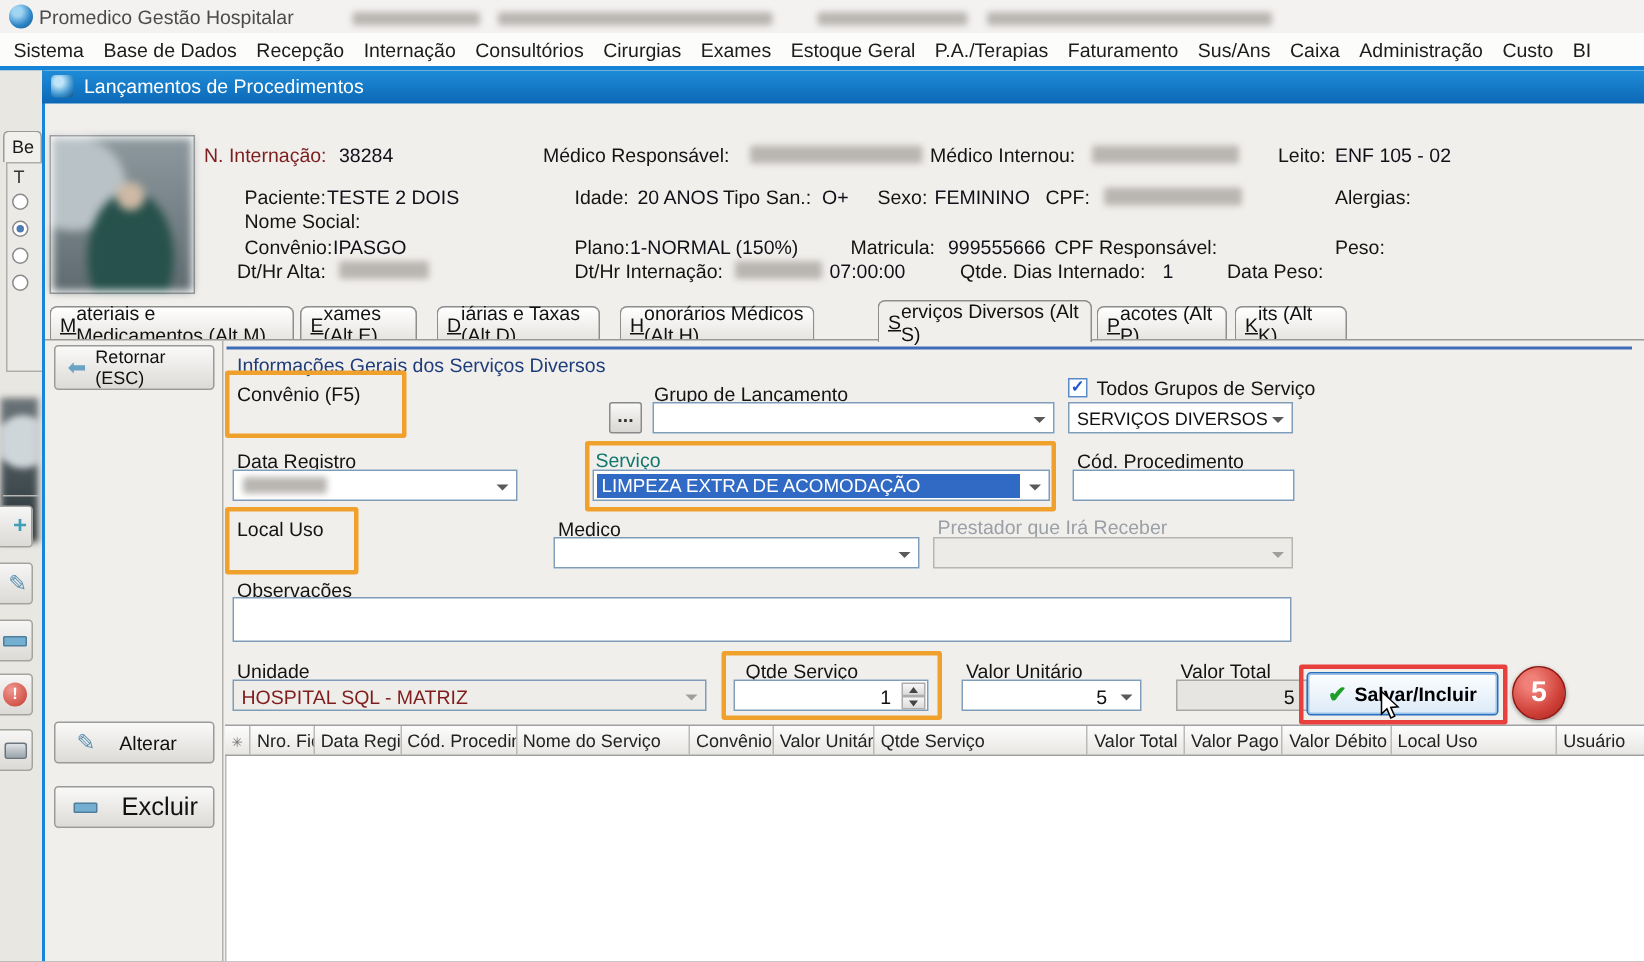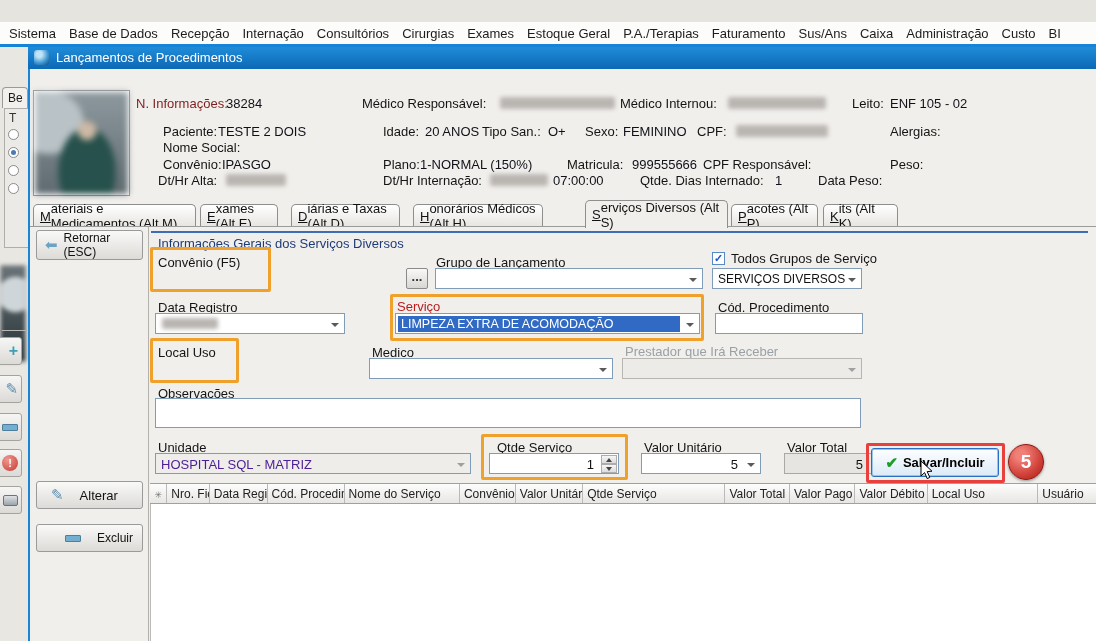--- a/index.html
+++ b/index.html
@@ -110,20 +110,28 @@
 
   .cursor { position:absolute; z-index:30; }
   .pencil { color:#5b8fb0; font-size:15px; }
   .minus-tile { width:16px; height:7px; background:#74aed0; border:1px solid #4d7f9c; border-radius:1px; }
 </style>
 </head>
 <body>
 
 <div id="screen">
 
+  <div class="os-titlebar">
+    <span class="app-icon"></span>
+    <span class="os-title">Promedico Gestão Hospitalar</span>
+    <span class="blur" style="left:235px;top:8px;width:85px;height:9px;"></span>
+    <span class="blur" style="left:332px;top:8px;width:183px;height:9px;"></span>
+    <span class="blur" style="left:545px;top:8px;width:100px;height:9px;"></span>
+    <span class="blur" style="left:658px;top:8px;width:190px;height:9px;"></span>
+  </div>
 
   <div class="menubar">
     <span>Sistema</span>
     <span>Base de Dados</span>
     <span>Recepção</span>
     <span>Internação</span>
     <span>Consultórios</span>
     <span>Cirurgias</span>
     <span>Exames</span>
     <span>Estoque Geral</span>
@@ -167,21 +175,21 @@
   <div class="dialog"></div>
   <div class="dlg-titlebar"></div>
   <div class="dlg-icon"></div>
   <div class="dlg-title">Lançamentos de Procedimentos</div>
 
 
   <div class="photo-frame">
     <div class="photo1"></div>
   </div>
 
-  <span class="lbl maroon" style="left:136px;top:96px;">N. Informações:</span>
+  <span class="lbl maroon" style="left:136px;top:96px;">N. Internação:</span>
   <span class="val" style="left:226px;top:96px;">38284</span>
   <span class="lbl" style="left:362px;top:96px;">Médico Responsável:</span>
   <span class="blur" style="left:500px;top:97px;width:115px;height:12px;"></span>
   <span class="lbl" style="left:620px;top:96px;">Médico Internou:</span>
   <span class="blur" style="left:728px;top:97px;width:98px;height:12px;"></span>
   <span class="lbl" style="left:852px;top:96px;">Leito:</span>
   <span class="val" style="left:890px;top:96px;">ENF 105 - 02</span>
 
   <span class="lbl" style="left:163px;top:124px;">Paciente:</span>
   <span class="val" style="left:218px;top:124px;">TESTE 2 DOIS</span>
@@ -228,21 +236,21 @@
   <div class="vsep"></div>
 
   <div class="side-btn" style="top:230px;height:30px;padding-left:8px;gap:6px;">
     <span style="color:#6ba3c4;font-size:15px;">⬅</span>
     <span>Retornar (ESC)</span>
   </div>
   <div class="side-btn" style="top:481px;height:28px;padding-left:14px;gap:16px;font-size:13px;">
     <span class="pencil">✎</span>
     <span>Alterar</span>
   </div>
-  <div class="side-btn" style="top:524px;height:28px;padding-left:28px;gap:16px;font-size:12px;">
+  <div class="side-btn" style="top:524px;height:28px;padding-left:12px;gap:16px;font-size:17px;">
     <span class="minus-tile"></span>
     <span>Excluir</span>
   </div>
 
   <div class="group-line"></div>
   <div class="group-title">Informações Gerais dos Serviços Diversos</div>
 
   <span class="lbl" style="left:158px;top:255px;">Convênio (F5)</span>
   <div class="dots-btn" style="left:406px;top:268px;">...</div>
 
@@ -257,21 +265,21 @@
     <span class="txt" style="font-size:12px;">SERVIÇOS DIVERSOS</span>
     <span class="arr"></span>
   </div>
 
   <span class="lbl" style="left:158px;top:300px;">Data Registro</span>
   <div class="combo" style="left:155px;top:313px;width:190px;">
     <span class="blur" style="left:6px;top:4px;width:56px;height:11px;"></span>
     <span class="arr"></span>
   </div>
 
-  <span class="lbl" style="left:397px;top:299px;color:#b91c1c;">Serviço</span>
+  <span class="lbl" style="left:397px;top:299px;color:#0f766e;">Serviço</span>
   <div class="combo" style="left:395px;top:313px;width:305px;">
     <span class="sel-combo-inner" style="width:282px;">LIMPEZA EXTRA DE ACOMODAÇÃO</span>
     <span class="arr"></span>
   </div>
 
   <span class="lbl" style="left:718px;top:300px;">Cód. Procedimento</span>
   <div class="inputbox" style="left:715px;top:313px;width:148px;"></div>
 
   <span class="lbl" style="left:158px;top:345px;">Local Uso</span>
 
@@ -283,21 +291,21 @@
   <span class="lbl" style="left:625px;top:344px;color:#9aa0a6;">Prestador que Irá Receber</span>
   <div class="combo gray" style="left:622px;top:358px;width:240px;">
     <span class="arr dis"></span>
   </div>
 
   <span class="lbl" style="left:158px;top:386px;">Observações</span>
   <div class="inputbox" style="left:155px;top:398px;width:706px;height:30px;"></div>
 
   <span class="lbl" style="left:158px;top:440px;">Unidade</span>
   <div class="combo readonly" style="left:155px;top:453px;width:316px;">
-    <span class="txt" style="color:#4c1d95;">HOSPITAL SQL - MATRIZ</span>
+    <span class="txt" style="color:#7f1d1d;">HOSPITAL SQL - MATRIZ</span>
     <span class="arr dis"></span>
   </div>
 
   <span class="lbl" style="left:497px;top:440px;">Qtde Serviço</span>
   <div class="inputbox" style="left:489px;top:453px;width:130px;">
     <span class="num" style="right:24px;">1</span>
     <span class="spin">
         <div class="up"></div>
         <div class="dn"></div>
       </span>

